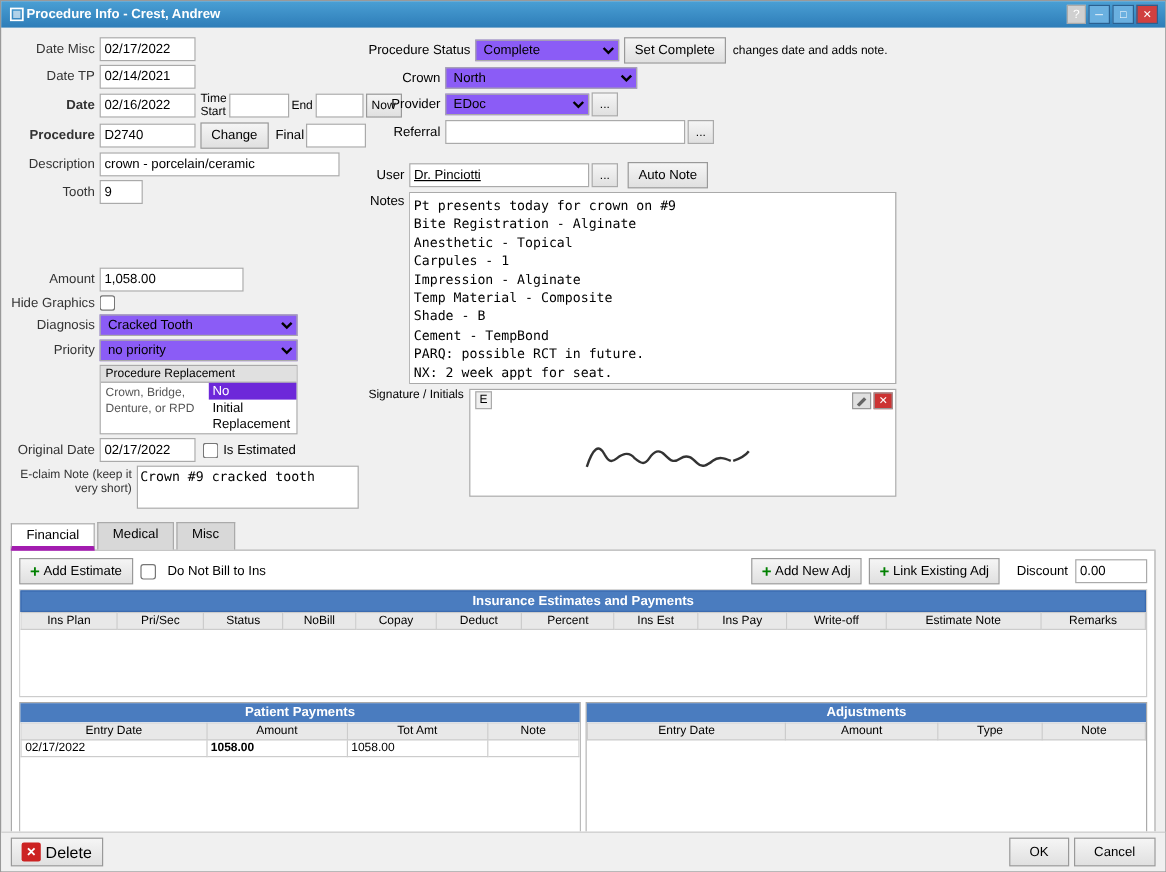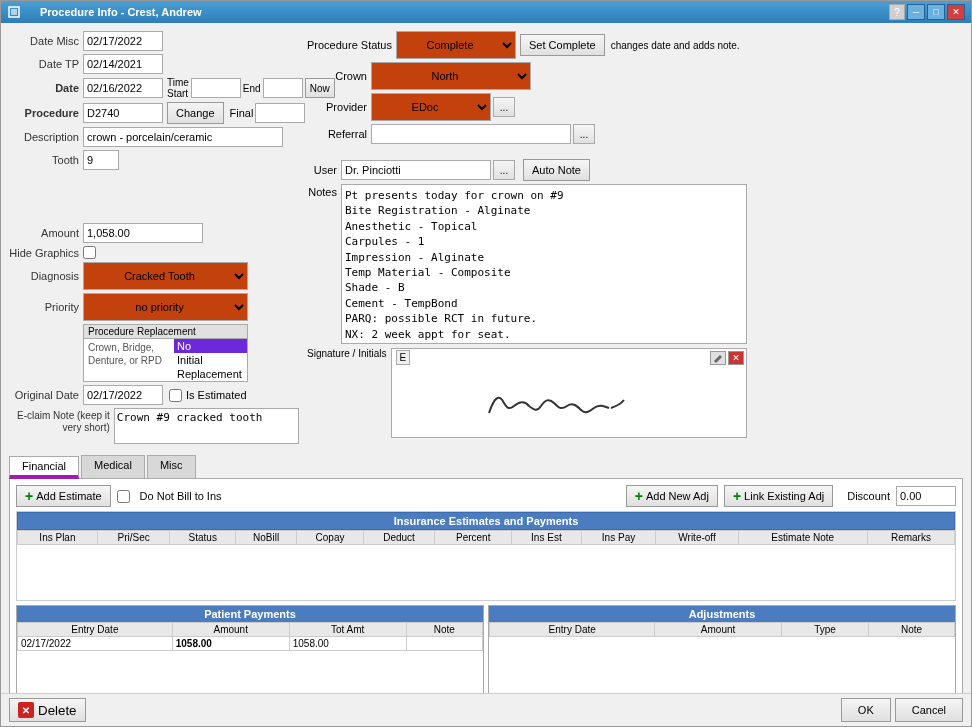--- a/index.html
+++ b/index.html
@@ -1,20 +1,20 @@
 <!DOCTYPE html>
 <html><head>
   <meta charset="utf-8">
   <style>
     * { box-sizing: border-box; margin: 0; padding: 0; }
     body { font-family: 'Segoe UI', Tahoma, Geneva, Verdana, sans-serif; font-size: 11px; background: #f0f0f0; }
     
     .window { width: 972px; height: 727px; background: #f0f0f0; border: 1px solid #999; display: flex; flex-direction: column; }
     
-    .title-bar { background: linear-gradient(to bottom, #4a9fd4, #2e7db8); color: white; height: 22px; display: flex; align-items: center; padding: 0 6px; gap: 19px; flex-shrink: 0; }
+    .title-bar { background: linear-gradient(to bottom, #4a9fd4, #2e7db8); color: white; height: 22px; display: flex; align-items: center; padding: 0 6px; gap: 1px; flex-shrink: 0; }
     .title-bar-icon { width: 14px; height: 14px; display: flex; align-items: center; justify-content: center; }
     .title-bar-title { flex: 1; font-size: 11px; font-weight: bold; }
     .title-bar-btns { display: flex; gap: 2px; }
     .title-btn { width: 18px; height: 16px; background: #6ab0e0; border: 1px solid #2a6090; color: white; font-size: 9px; display: flex; align-items: center; justify-content: center; cursor: pointer; }
     .title-btn.close { background: #d04040; }
     
     .content { flex: 1; padding: 8px; display: flex; flex-direction: column; gap: 4px; overflow: hidden; }
     
     .top-section { display: flex; gap: 8px; }
     
@@ -23,21 +23,21 @@
     .form-label { text-align: right; min-width: 70px; margin-right: 4px; color: #333; font-weight: normal; }
     .form-label.bold { font-weight: bold; }
     .form-input { height: 20px; border: 1px solid #aaa; background: white; padding: 1px 3px; font-size: 11px; }
     .form-input.small { width: 80px; }
     .form-input.medium { width: 120px; }
     
     .btn { height: 22px; border: 1px solid #999; background: linear-gradient(to bottom, #f5f5f5, #e0e0e0); padding: 0 8px; font-size: 11px; cursor: pointer; white-space: nowrap; }
     
     .right-panel { width: 440px; flex-shrink: 0; }
     
-    .form-select { height: 28px; border: 1px solid #aaa; background: #c2410c; padding: 1px 2px; font-size: 11px; text-align: center; }
+    .form-select { height: 18px; border: 1px solid #aaa; background: #8b5cf6; padding: 1px 2px; font-size: 11px; }
     
     .checkbox { margin-right: 4px; }
     .prosthesis-title { background: #e0e0e0; padding: 1px 4px; font-size: 10px; border-bottom: 1px solid #aaa; }
     .prosthesis-item { padding: 1px 3px; font-size: 11px; cursor: pointer; }
     .prosthesis-item.selected { background: #6d28d9; color: white; }
     
     .notes-area { border: 1px solid #aaa; background: white; width: 100%; height: 160px; padding: 3px; font-size: 11px; resize: none; overflow-y: auto; line-height: 1.4; }
     .sig-btn { width: 16px; height: 14px; border: 1px solid #999; background: #e0e0e0; font-size: 9px; cursor: pointer; display: flex; align-items: center; justify-content: center; }
     .sig-btn.red { background: #cc3333; color: white; }
     
@@ -211,21 +211,21 @@
         <div class="form-row">
           <span style="margin-right:4px;min-width:60px;text-align:right;">Referral</span>
           <input class="form-input" style="width: 200px;" type="text">
           <button class="ellipsis-btn" style="margin-left:2px;">...</button>
         </div>
 
         <div style="height:12px;"></div>
 
         <div class="form-row">
           <span style="margin-right:4px;min-width:30px;text-align:right;">User</span>
-          <input class="form-input" style="width: 150px;" type="text" value="Dr. Pinciotti">
+          <input class="form-input" style="width: 150px; text-decoration: underline;" type="text" value="Dr. Pinciotti">
           <button class="ellipsis-btn" style="margin-left:2px;">...</button>
           <button class="btn" style="margin-left:8px;">Auto Note</button>
         </div>
 
         <div class="form-row" style="align-items:flex-start;margin-top:2px;">
           <span style="margin-right:4px;min-width:30px;text-align:right;padding-top:2px;">Notes</span>
           <textarea class="notes-area" style="">Pt presents today for crown on #9
 Bite Registration - Alginate
 Anesthetic - Topical
 Carpules - 1

